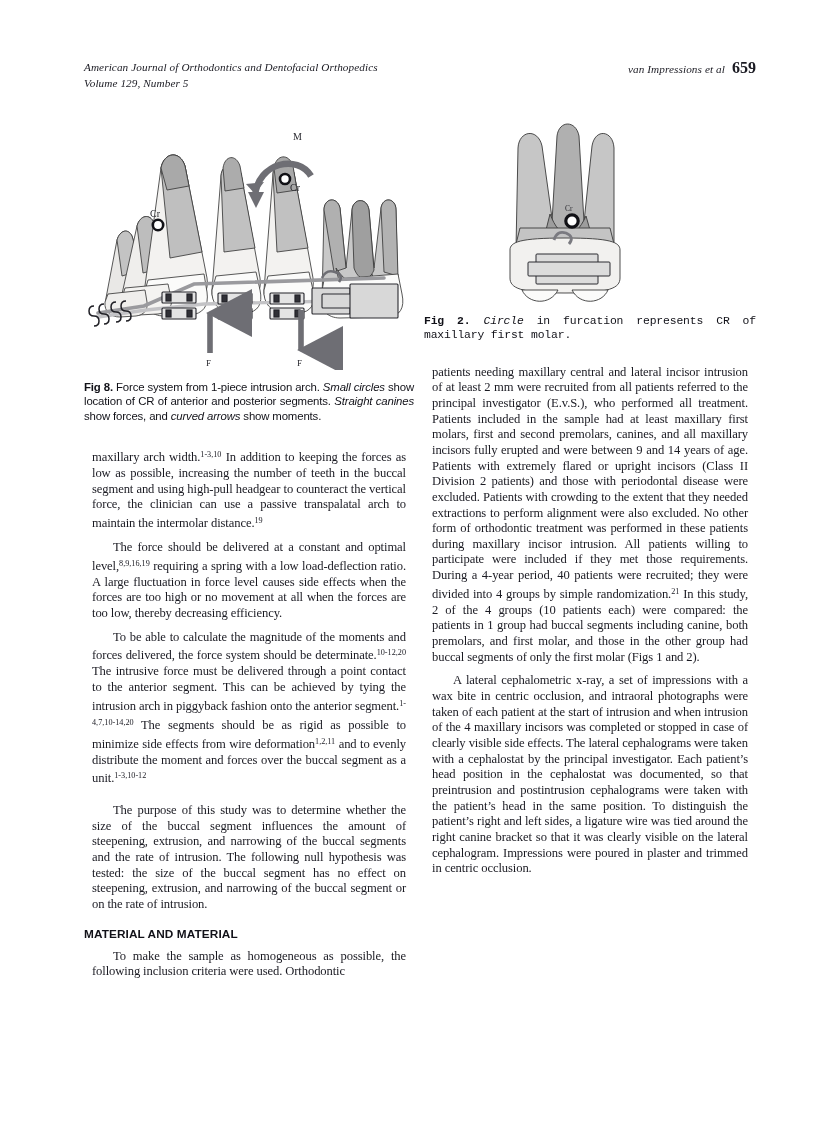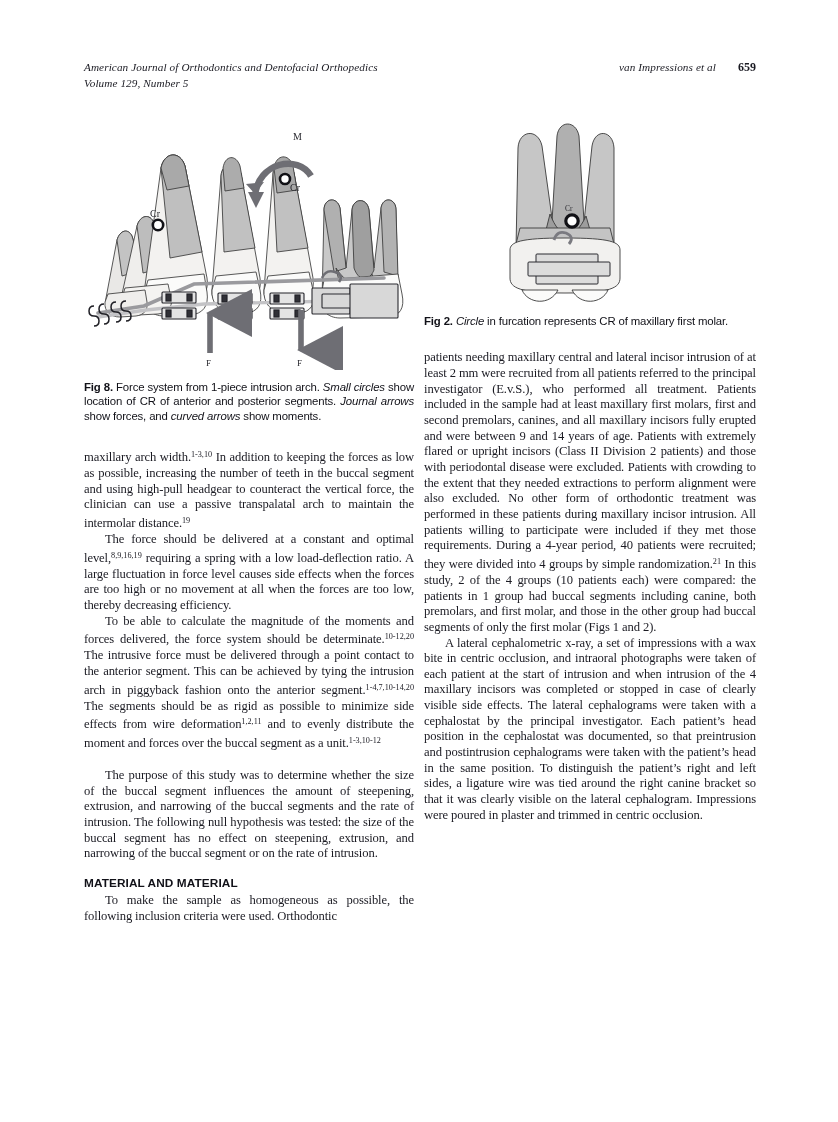--- a/index.html
+++ b/index.html
@@ -50,22 +50,22 @@
     font-size: 11.2px;
     line-height: 15.5px;
   }
   .runhead-right .authors {
     font-style: italic;
     letter-spacing: 0.1px;
   }
   .runhead-right .pageno {
     font-weight: bold;
     font-style: normal;
-    margin-left: 22px;
-    font-size: 12px;
+    margin-left: 7px;
+    font-size: 16px;
   }
 
   
   .col-left {
     position: absolute;
     left: 84px;
     top: 118px;
     width: 330px;
   }
   .col-right {
@@ -93,25 +93,25 @@
     line-height: 14.3px;
     text-align: justify;
     font-family: "Liberation Sans", sans-serif;
     color: #111118;
     letter-spacing: -0.15px;
   }
   .caption .figlabel { font-weight: bold; }
   .caption em { font-style: italic; }
 
   #fig1-caption { margin-top: 10px; }
-  #fig2-caption { margin-top: 6px; }
+  #fig2-caption { margin-top: 6px; font-family: Liberation Mono, monospace; }
 
   
   .body-text p {
-    margin: 0;
+    margin: 8px;
     font-size: 12.6px;
     line-height: 15.65px;
     text-align: justify;
     text-indent: 21px;
     letter-spacing: -0.1px;
     hyphens: none;
   }
   .body-text p.noind { text-indent: 0; }
   .body-text sup {
     font-size: 8.2px;
@@ -258,21 +258,21 @@
         <text class="fig-label-text" x="209" y="22" style="font-size:10px">M</text>
 
         <line x1="126" y1="235" x2="126" y2="195" stroke="#6e6e74" stroke-width="5.6" marker-end="url(#ah-up)"></line>
         <text class="fig-label-text" x="122" y="248" style="font-size:9px">F</text>
 
         <line x1="217" y1="192" x2="217" y2="232" stroke="#6e6e74" stroke-width="5.6" marker-end="url(#ah-dn)"></line>
         <text class="fig-label-text" x="213" y="248" style="font-size:9px">F</text>
       </svg>
     </div>
 
-    <p class="caption" id="fig1-caption"><span class="figlabel">Fig 8.</span><span> Force system from 1-piece intrusion arch. </span><em>Small circles</em><span> show location of CR of anterior and posterior segments. </span><em>Journal arrows</em><span> show forces, and </span><em>curved arrows</em><span> show moments.</span></p>
+    <p class="caption" id="fig1-caption"><span class="figlabel">Fig 8.</span><span> Force system from 1-piece intrusion arch. </span><em>Small circles</em><span> show location of CR of anterior and posterior segments. </span><em>Straight canines</em><span> show forces, and </span><em>curved arrows</em><span> show moments.</span></p>
 
     <div class="body-text" id="left-body">
 
       <p class="noind"><span>maxillary arch width.</span><sup>1-3,10</sup><span> In addition to keeping the forces as low as possible, increasing the number of teeth in the buccal segment and using high-pull headgear to counteract the vertical force, the clinician can use a passive transpalatal arch to maintain the intermolar distance.</span><sup>19</sup></p>
 
       <p><span>The force should be delivered at a constant and optimal level,</span><sup>8,9,16,19</sup><span> requiring a spring with a low load-deflection ratio. A large fluctuation in force level causes side effects when the forces are too high or no movement at all when the forces are too low, thereby decreasing efficiency.</span></p>
 
       <p><span>To be able to calculate the magnitude of the moments and forces delivered, the force system should be determinate.</span><sup>10-12,20</sup><span> The intrusive force must be delivered through a point contact to the anterior segment. This can be achieved by tying the intrusion arch in piggyback fashion onto the anterior segment.</span><sup>1-4,7,10-14,20</sup><span> The segments should be as rigid as possible to minimize side effects from wire deformation</span><sup>1,2,11</sup><span> and to evenly distribute the moment and forces over the buccal segment as a unit.</span><sup>1-3,10-12</sup></p>
 
       <p class="gap-top-lg"><span>The purpose of this study was to determine whether the size of the buccal segment influences the amount of steepening, extrusion, and narrowing of the buccal segments and the rate of intrusion. The following null hypothesis was tested: the size of the buccal segment has no effect on steepening, extrusion, and narrowing of the buccal segment or on the rate of intrusion.</span></p>

